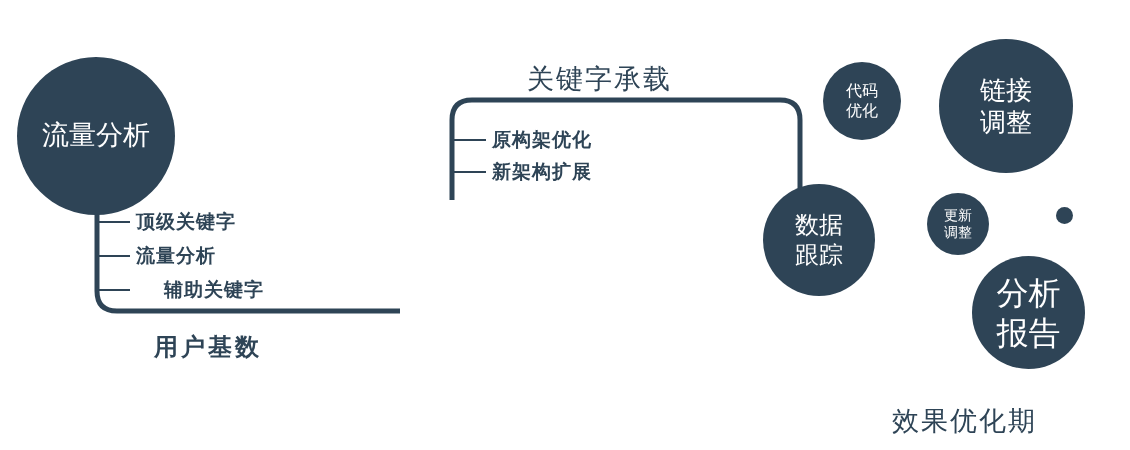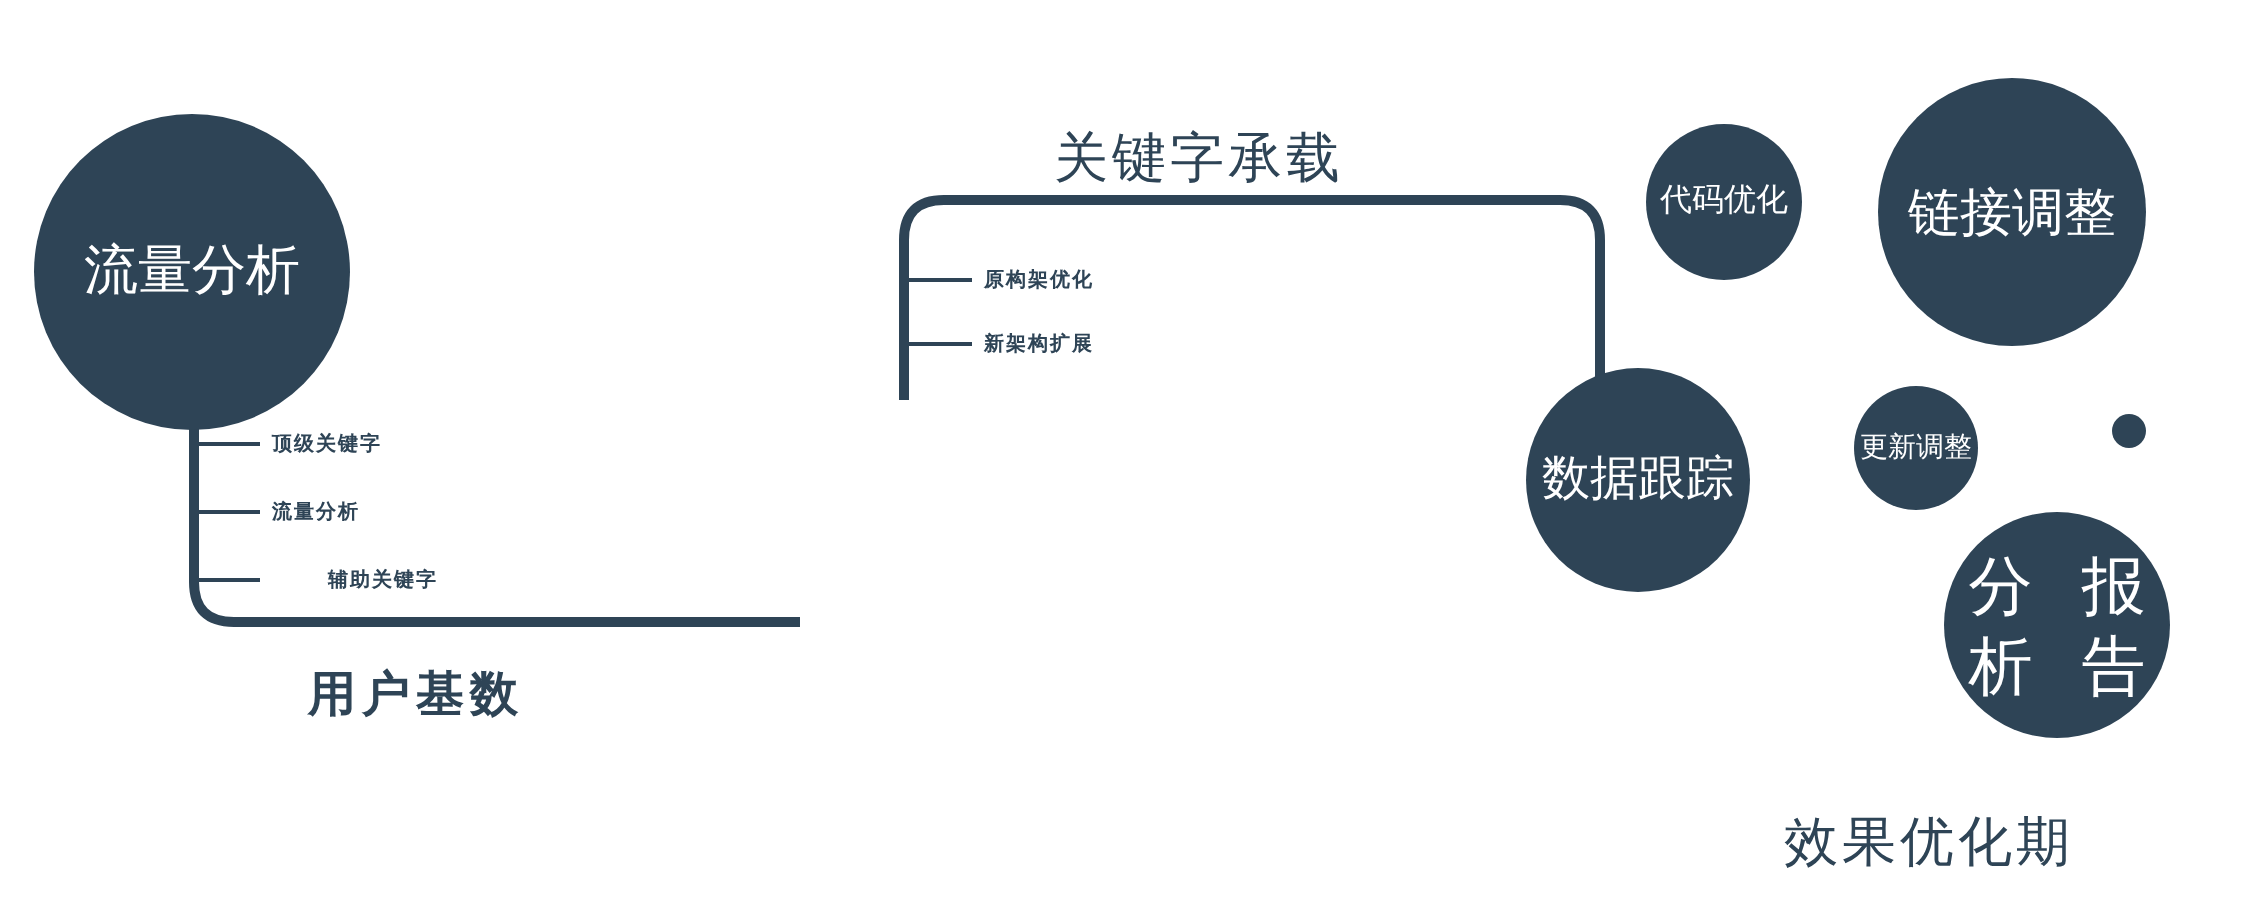--- a/index.html
+++ b/index.html
@@ -18,40 +18,40 @@
     position:absolute;left:0;top:0;width:1130px;height:450px;
   }
   .connector-layer path.flow{
     fill:none;stroke:var(--primary);stroke-width:5;
   }
   .connector-layer line.tick{
     stroke:var(--primary);stroke-width:2;
   }
   .node{
     position:absolute;border-radius:50%;background:var(--primary);
-    display:flex;flex-direction:row;align-items:center;justify-content:center;
+    display:flex;flex-direction:column;align-items:center;justify-content:center;
     color:#ffffff;text-align:center;line-height:1.25;
   }
   .node span{display:block;}
   .n-traffic      {left:17px;  top:57px;  width:158px;height:158px;font-size:27px;}
   .n-structure    {left:372px; top:194px; width:157px;height:157px;font-size:27px;}
   .n-tracking     {left:763px; top:184px; width:112px;height:112px;font-size:24px;}
   .n-code         {left:823px; top:62px;  width:78px; height:78px; font-size:16px;}
   .n-link         {left:939px; top:39px;  width:134px;height:134px;font-size:26px;text-align:center;}
   .n-update       {left:927px; top:193px; width:62px; height:62px; font-size:14px;}
   .n-report       {left:972px; top:256px; width:113px;height:113px;font-size:32px;}
   .n-dot          {left:1056px;top:207px; width:17px; height:17px;}
   .edge-label{
     position:absolute;color:var(--primary);white-space:nowrap;
   }
   .lbl-keyword-carry{left:527px;top:61px;font-size:27px;font-weight:500;letter-spacing:2px;}
   .lbl-user-base   {left:154px;top:331px;font-size:24px;font-weight:700;letter-spacing:3px;}
   .lbl-footer      {left:892px;top:403px;font-size:27px;font-weight:500;letter-spacing:2px;}
   .branch-label{
-    position:absolute;color:var(--primary);font-size:10px;font-weight:600;
+    position:absolute;color:var(--primary);font-size:19px;font-weight:600;
     transform:translateY(-50%);white-space:nowrap;letter-spacing:1px;
   }
   .b-t0{left:136px;top:222px;}
   .b-t1{left:136px;top:256px;}
   .b-t2{left:136px;top:290px;margin-left:28px;}
   .b-s0{left:492px;top:140px;}
   .b-s1{left:492px;top:172px;}
 </style>
 </head>
 <body>

